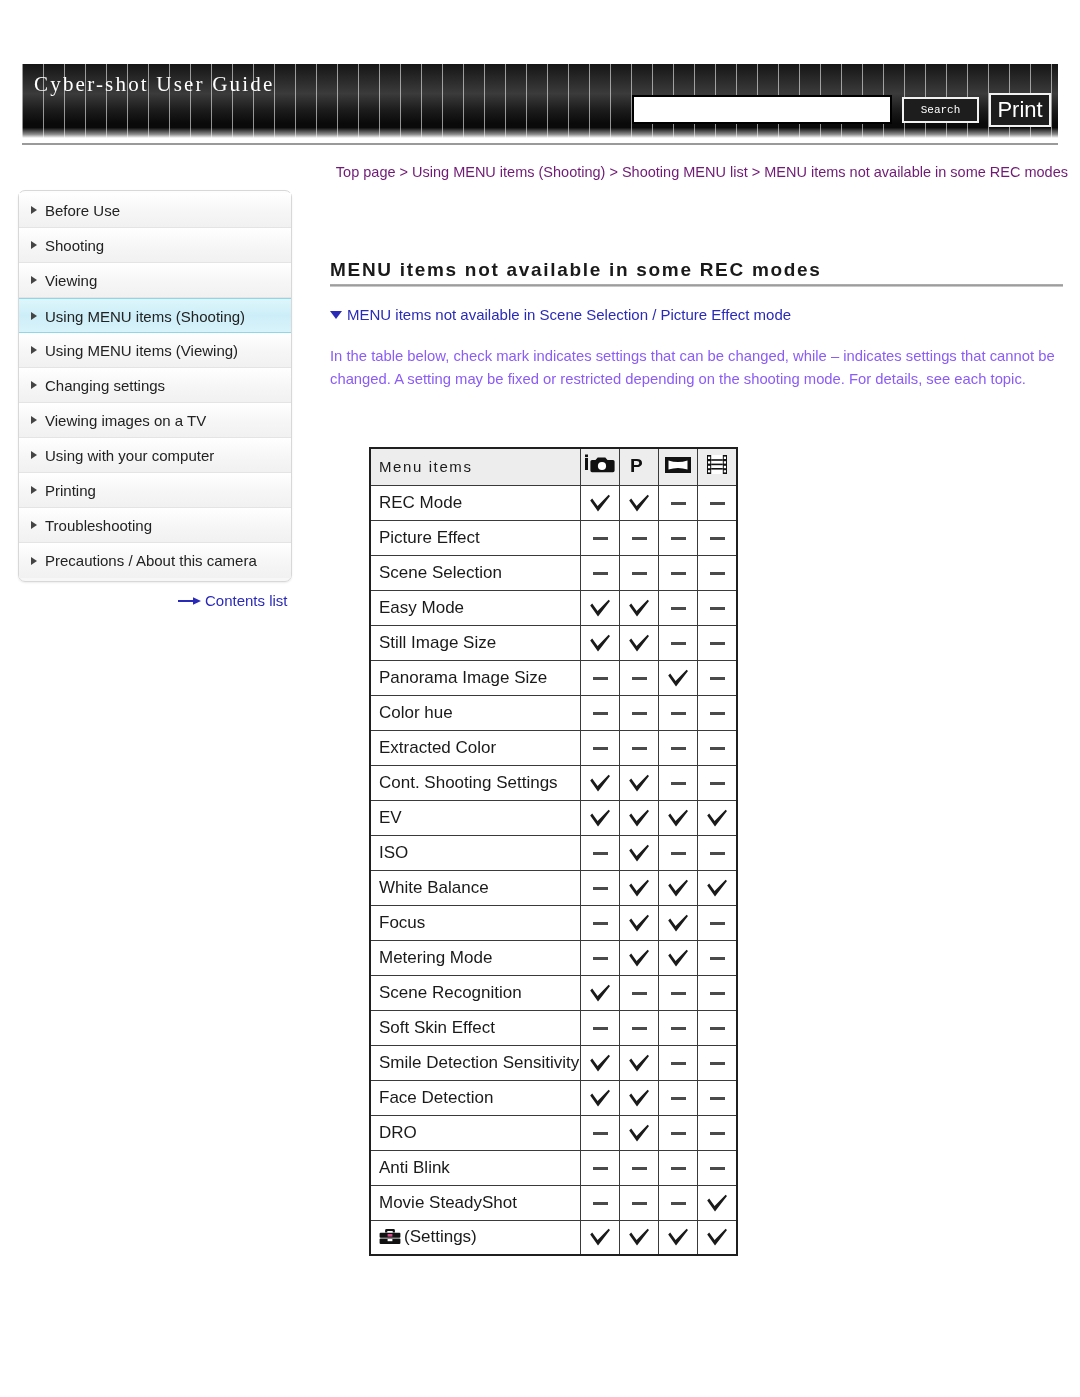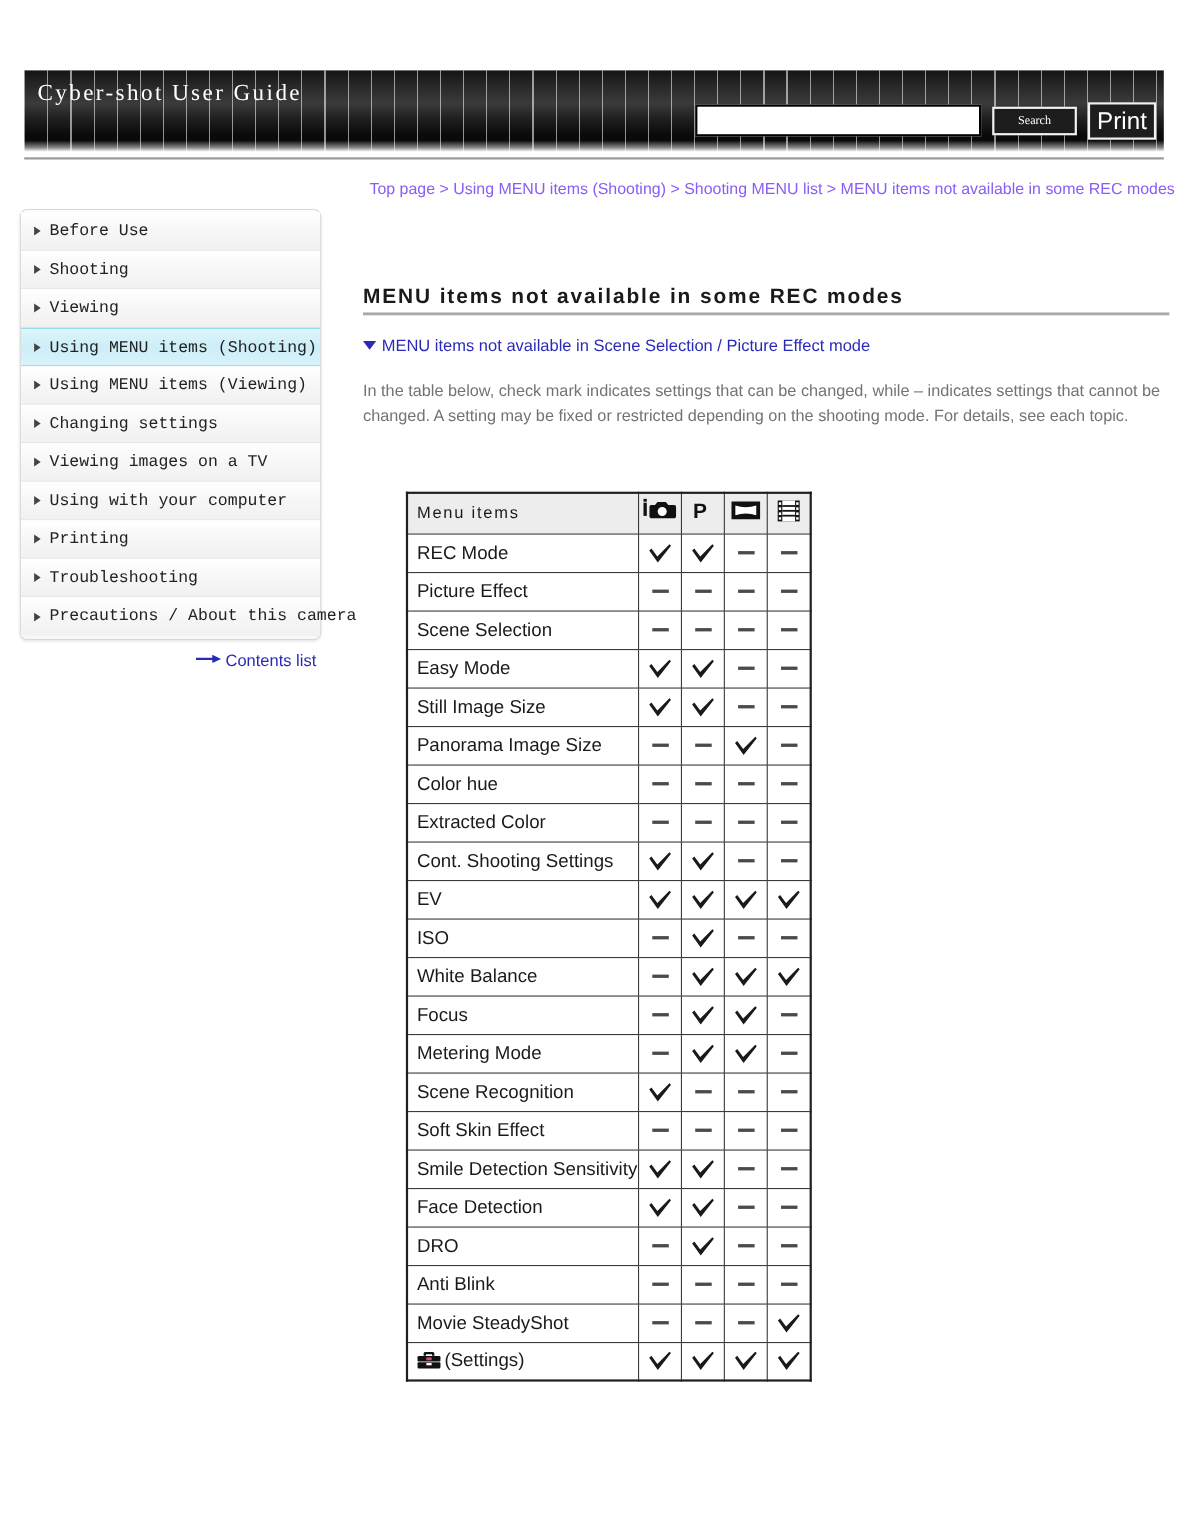--- a/index.html
+++ b/index.html
@@ -76,21 +76,21 @@
     position: absolute;
     left: 902px;
     top: 97px;
     width: 77px;
     height: 26px;
     background: #1d1d1d;
     border: 2px solid #f2f2f2;
     box-sizing: border-box;
     color: #ffffff;
     font-size: 11px;
-    font-family: Liberation Serif, serif;
+    font-family: Liberation Mono, monospace;
     cursor: pointer;
     padding: 0;
     line-height: 22px;
   }
   .print-btn {
     position: absolute;
     left: 989px;
     top: 93px;
     width: 62px;
     height: 34px;
@@ -110,21 +110,20 @@
     position: absolute;
     left: 18px;
     top: 190px;
     width: 274px;
     background: linear-gradient(to bottom, #fdfdfd 0%, #f7f7f7 100%);
     border: 1px solid #d8d8d8;
     border-radius: 7px;
     box-sizing: border-box;
     padding: 2px 0 3px 0;
     box-shadow: 0 1px 2px rgba(0,0,0,0.08);
-    font-family: Liberation Mono, monospace;
   }
   .nav-item {
     position: relative;
     height: 35px;
     line-height: 35px;
     padding-left: 26px;
     font-size: 15px;
     color: #222222;
     border-bottom: 1px solid #e4e4e4;
     box-sizing: border-box;
@@ -168,21 +167,21 @@
 
   
   .breadcrumb {
     position: absolute;
     left: 330px;
     top: 161px;
     width: 738px;
     text-align: right;
     font-size: 14.5px;
     line-height: 22px;
-    color: #8b5cf6;
+    color: #701a75;
     cursor: pointer;
   }
   .page-title {
     position: absolute;
     left: 330px;
     top: 246px;
     font-size: 19px;
     letter-spacing: 1.7px;
     color: #1a1a1a;
     white-space: nowrap;
@@ -215,21 +214,21 @@
     position: relative;
     top: -1px;
   }
   .body-text {
     position: absolute;
     left: 330px;
     top: 330px;
     width: 737px;
     font-size: 14.8px;
     line-height: 23.5px;
-    color: #737373;
+    color: #8b5cf6;
   }
 
   
   .table-wrap {
     position: absolute;
     left: 329px;
     top: 447px;
     margin-left: 40px;
   }
   table.modes {

